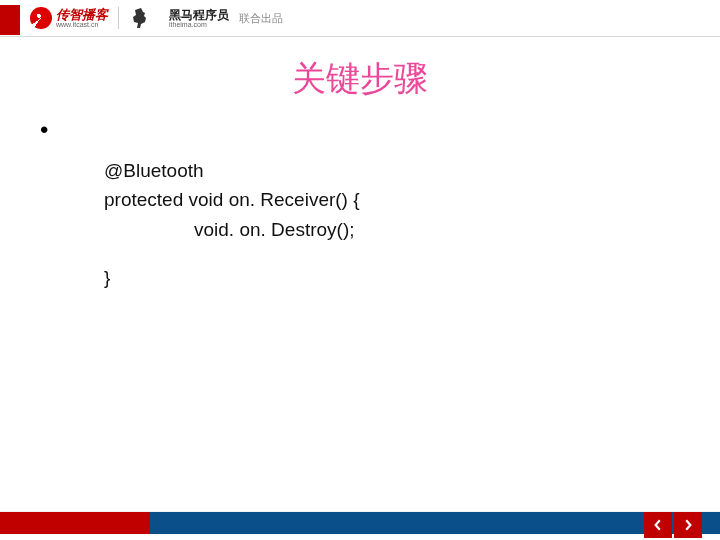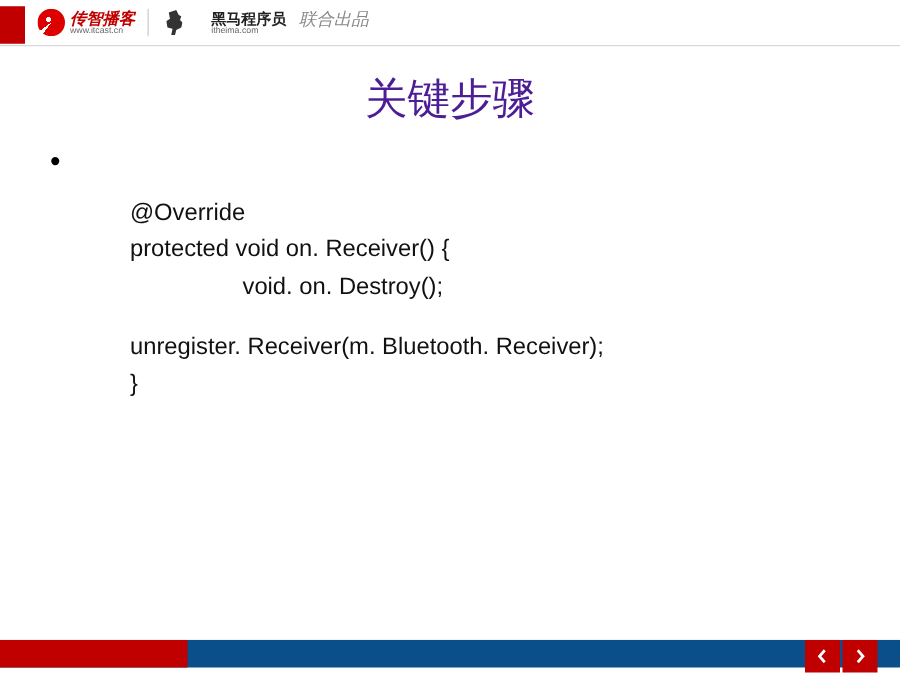--- a/index.html
+++ b/index.html
@@ -2,36 +2,36 @@
 <html><head>
 <meta charset="utf-8">
 <style>
   * { margin: 0; padding: 0; box-sizing: border-box; }
   html, body { width: 720px; height: 540px; font-family: Arial, "Microsoft YaHei", sans-serif; background: #fff; overflow: hidden; }
   .slide { width: 720px; height: 540px; position: relative; }
 
   
   .header { position: absolute; top: 0; left: 0; right: 0; height: 36px; display: flex; align-items: center; }
   .red-block { width: 20px; height: 30px; background: #c00000; margin-top: 4px; }
-  .logo-group { display: flex; margin-left: 10px; gap: 6px; }
+  .logo-group { display: flex; align-items: center; margin-left: 10px; gap: 6px; }
   .logo1 { display: flex; align-items: center; gap: 4px; }
   .swirl { width: 22px; height: 22px; border-radius: 50%; background: radial-gradient(circle at 40% 40%, #fff 0 2px, transparent 2px), conic-gradient(#d00 0 60%, #fff 60% 65%, #d00 65% 100%); }
   .logo1-text { font-size: 13px; font-weight: bold; color: #c00000; font-style: italic; line-height: 1; }
   .logo1-sub { font-size: 7px; color: #666; line-height: 1; }
   .sep-v { width: 1px; height: 22px; background: #ccc; margin: 0 4px; }
   .logo2 { display: flex; align-items: center; gap: 20px; }
   .horse { width: 20px; height: 20px; background: #333; clip-path: polygon(30% 10%, 60% 0%, 70% 20%, 80% 25%, 75% 40%, 85% 50%, 80% 70%, 60% 80%, 55% 100%, 40% 100%, 45% 75%, 25% 70%, 20% 45%, 35% 35%); }
   .logo2-text { font-size: 12px; font-weight: bold; color: #222; line-height: 1; }
   .logo2-sub { font-size: 7px; color: #666; line-height: 1; }
-  .joint { font-size: 14px; color: #888; margin-left: 4px; font-style: italic; }
+  .joint { font-size: 11px; color: #888; margin-left: 4px; }
   .tagline { margin-left: auto; margin-right: 18px; font-size: 12px; color: #5a5a5a; font-style: italic; }
   .divider { position: absolute; top: 36px; left: 0; right: 0; height: 1px; background: #d8d8d8; }
 
   
-  .title { position: absolute; top: 56px; left: 0; right: 0; text-align: center; font-size: 34px; font-family: "SimSun", serif; color: #4c1d95; }
+  .title { position: absolute; top: 56px; left: 0; right: 0; text-align: center; font-size: 34px; font-family: "SimSun", serif; color: #ec4899; }
 
   
   .body { position: absolute; top: 118px; left: 40px; right: 40px; }
   .bullet-row { display: flex; align-items: baseline; gap: 10px; margin-bottom: 14px; }
   .bullet { font-size: 24px; line-height: 1; color: #000; }
   .bullet-text { font-size: 22px; font-weight: bold; color: #000; font-family: "Microsoft YaHei", sans-serif; }
   .code-block { margin-left: 64px; font-family: Arial, sans-serif; font-size: 19px; color: #111; line-height: 1.55; }
   .code-indent { padding-left: 90px; }
 
   
@@ -71,25 +71,24 @@
   </div>
   <div class="divider"></div>
 
   <div class="title">关键步骤</div>
 
   <div class="body">
     <div class="bullet-row">
       <span class="bullet">•</span>
     </div>
     <div class="code-block">
-      <div>@Override</div>
+      <div>@Bluetooth</div>
       <div>protected void on. Receiver() {</div>
       <div class="code-indent">void. on. Destroy();</div>
       <div style="height:19px"></div>
-      <div>unregister. Receiver(m. Bluetooth. Receiver);</div>
       <div>}</div>
     </div>
   </div>
 
   <div class="footer">
     <div class="footer-line"></div>
     <div class="footer-dark"></div>
     <div class="footer-red"></div>
     <div class="nav">
       <div class="nav-btn">

